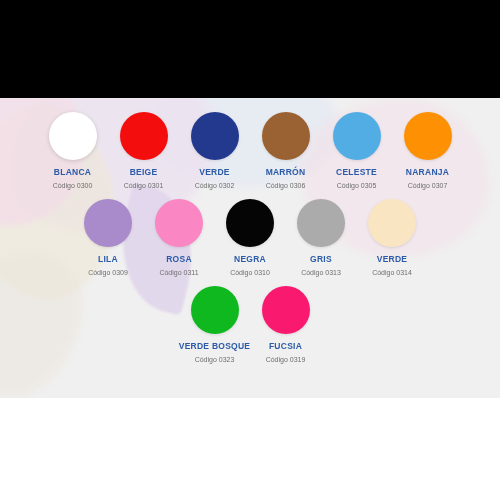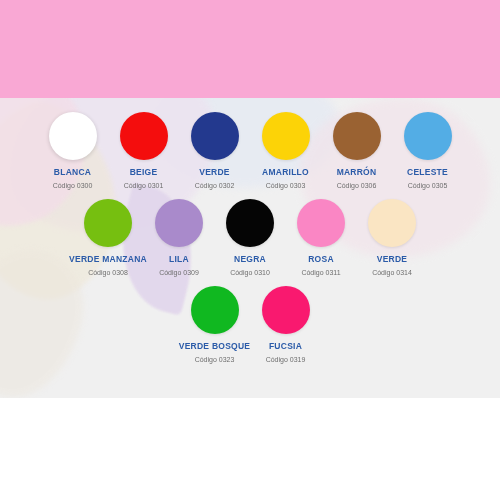--- a/index.html
+++ b/index.html
@@ -14,21 +14,21 @@
     overflow: hidden;
     font-family: "Liberation Sans", sans-serif;
     -webkit-font-smoothing: antialiased;
   }
 
   
   #stage {
     position: relative;
     width: 500px;
     height: 376px;
-    background: #f9a8d4;
+    background: #000000;
   }
 
   
   #panel {
     position: absolute;
     left: 0;
     top: 98px;
     width: 500px;
     height: 300px;
     background: #f0f0f0;
@@ -202,69 +202,69 @@
         </div>
         <div class="cell">
           <div class="dot-wrap">
             <div class="dot" style="background: rgb(35, 57, 142);"></div>
           </div>
           <div class="name">VERDE</div>
           <div class="code">Código 0302</div>
         </div>
         <div class="cell">
           <div class="dot-wrap">
-            <div class="dot" style="background: rgb(252, 211, 7);"></div>
-          </div>
-          <div class="name">AMARILLO</div>
-          <div class="code">Código 0303</div>
-        </div>
-        <div class="cell">
-          <div class="dot-wrap">
             <div class="dot" style="background: rgb(154, 98, 50);"></div>
           </div>
           <div class="name">MARRÓN</div>
           <div class="code">Código 0306</div>
         </div>
         <div class="cell">
           <div class="dot-wrap">
             <div class="dot" style="background: rgb(83, 173, 229);"></div>
           </div>
           <div class="name">CELESTE</div>
           <div class="code">Código 0305</div>
         </div>
+        <div class="cell">
+          <div class="dot-wrap">
+            <div class="dot" style="background: rgb(253, 144, 3);"></div>
+          </div>
+          <div class="name">NARANJA</div>
+          <div class="code">Código 0307</div>
+        </div>
       </div>
 
       <div class="row">
-        <div class="cell">
-          <div class="dot-wrap">
-            <div class="dot" style="background: rgb(118, 191, 16);"></div>
-          </div>
-          <div class="name">VERDE MANZANA</div>
-          <div class="code">Código 0308</div>
-        </div>
         <div class="cell">
           <div class="dot-wrap">
             <div class="dot" style="background: rgb(169, 138, 203);"></div>
           </div>
           <div class="name">LILA</div>
           <div class="code">Código 0309</div>
         </div>
         <div class="cell">
           <div class="dot-wrap">
+            <div class="dot" style="background: rgb(250, 134, 196);"></div>
+          </div>
+          <div class="name">ROSA</div>
+          <div class="code">Código 0311</div>
+        </div>
+        <div class="cell">
+          <div class="dot-wrap">
             <div class="dot" style="background: rgb(5, 5, 5);"></div>
           </div>
           <div class="name">NEGRA</div>
           <div class="code">Código 0310</div>
         </div>
         <div class="cell">
           <div class="dot-wrap">
-            <div class="dot" style="background: rgb(250, 134, 196);"></div>
-          </div>
-          <div class="name">ROSA</div>
-          <div class="code">Código 0311</div>
+            <div class="dot" style="background: rgb(171, 171, 171);"></div>
+          </div>
+          <div class="name">GRIS</div>
+          <div class="code">Código 0313</div>
         </div>
         <div class="cell">
           <div class="dot-wrap">
             <div class="dot" style="background: rgb(250, 229, 195);"></div>
           </div>
           <div class="name">VERDE</div>
           <div class="code">Código 0314</div>
         </div>
       </div>
 

